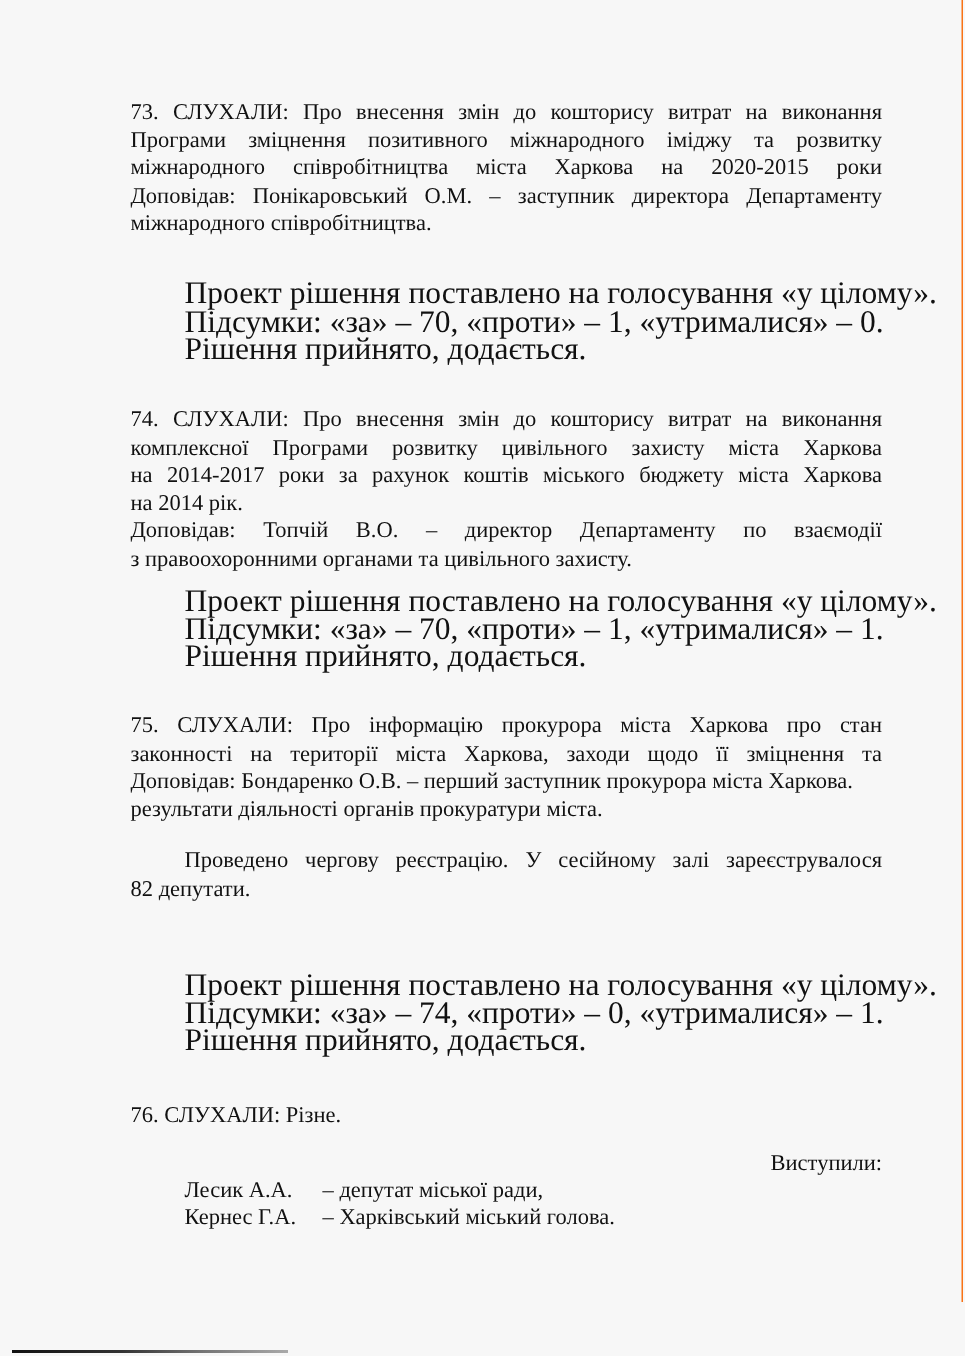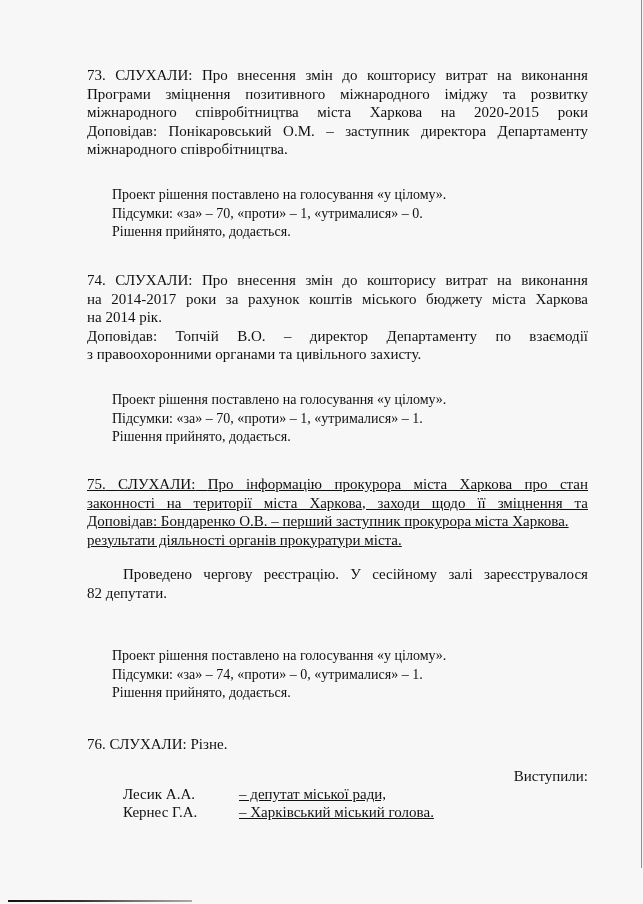--- a/index.html
+++ b/index.html
@@ -11,24 +11,24 @@
       font-family: "Liberation Serif", "DejaVu Serif", serif;
       color: #111;
     }
     .page {
       position: absolute; left: 0; top: 0; width: 641px; height: 868px;
       border-right: 1px solid #f97316;
     }
     .block { position: absolute; left: 87px; width: 501px; font-size: 15px; line-height: 18.5px; }
     .jline { display: block; text-align: justify; text-align-last: justify; }
     .lastline { display: block; text-align: left; }
-    .indent { position: absolute; left: 112px; font-size: 14px; line-height: 18.5px; white-space: nowrap; }
+    .indent { position: absolute; left: 123px; font-size: 21px; line-height: 18.5px; white-space: nowrap; }
     .spk-row { position: absolute; font-size: 15px; line-height: 18.5px; white-space: nowrap; }
     .spk-name { position: absolute; left: 0; }
-    .spk-role { position: absolute; left: 116px; text-decoration: underline; }
+    .spk-role { position: absolute; left: 92px; }
     .footnote-line {
       position: absolute; left: 8px; top: 900px; width: 184px; height: 2px;
       background: linear-gradient(to right, #111 0%, #333 40%, #777 70%, #aaa 100%);
     }
   </style>
 </head>
 <body>
 
 <div class="page">
 
@@ -51,35 +51,36 @@
     <div>Підсумки: «за» – 70, «проти» – 1, «утрималися» – 0.</div>
     <div>Рішення прийнято, додається.</div>
   </div>
 
   <div class="block" style="top:271px;">
     <span class="jline">
       <span>74.</span>
       <span>СЛУХАЛИ:</span>
       <span>Про внесення змін до кошторису витрат на виконання</span>
     </span>
+    <span class="jline">комплексної Програми розвитку цивільного захисту міста Харкова</span>
     <span class="jline">на 2014-2017 роки за рахунок коштів міського бюджету міста Харкова</span>
     <span class="lastline">на 2014 рік.</span>
     <span class="jline">
       <span>Доповідав:</span>
       <span>Топчій В.О. – директор Департаменту по взаємодії</span>
     </span>
     <span class="lastline">з правоохоронними органами та цивільного захисту.</span>
   </div>
   <div class="indent" style="top:391px;">
     <div>Проект рішення поставлено на голосування «у цілому».</div>
     <div>Підсумки: «за» – 70, «проти» – 1, «утрималися» – 1.</div>
     <div>Рішення прийнято, додається.</div>
   </div>
 
-  <div class="block" style="top:475px;text-decoration:underline;">
+  <div class="block" style="top:475px;">
     <span class="jline">
       <span>75.</span>
       <span>СЛУХАЛИ:</span>
       <span>Про інформацію прокурора міста Харкова про стан</span>
     </span>
     <span class="jline">законності на території міста Харкова, заходи щодо її зміцнення та</span>
     <span class="lastline">
       <span>Доповідав:</span>
       <span>Бондаренко О.В. – перший заступник прокурора міста Харкова.</span>
     </span>

